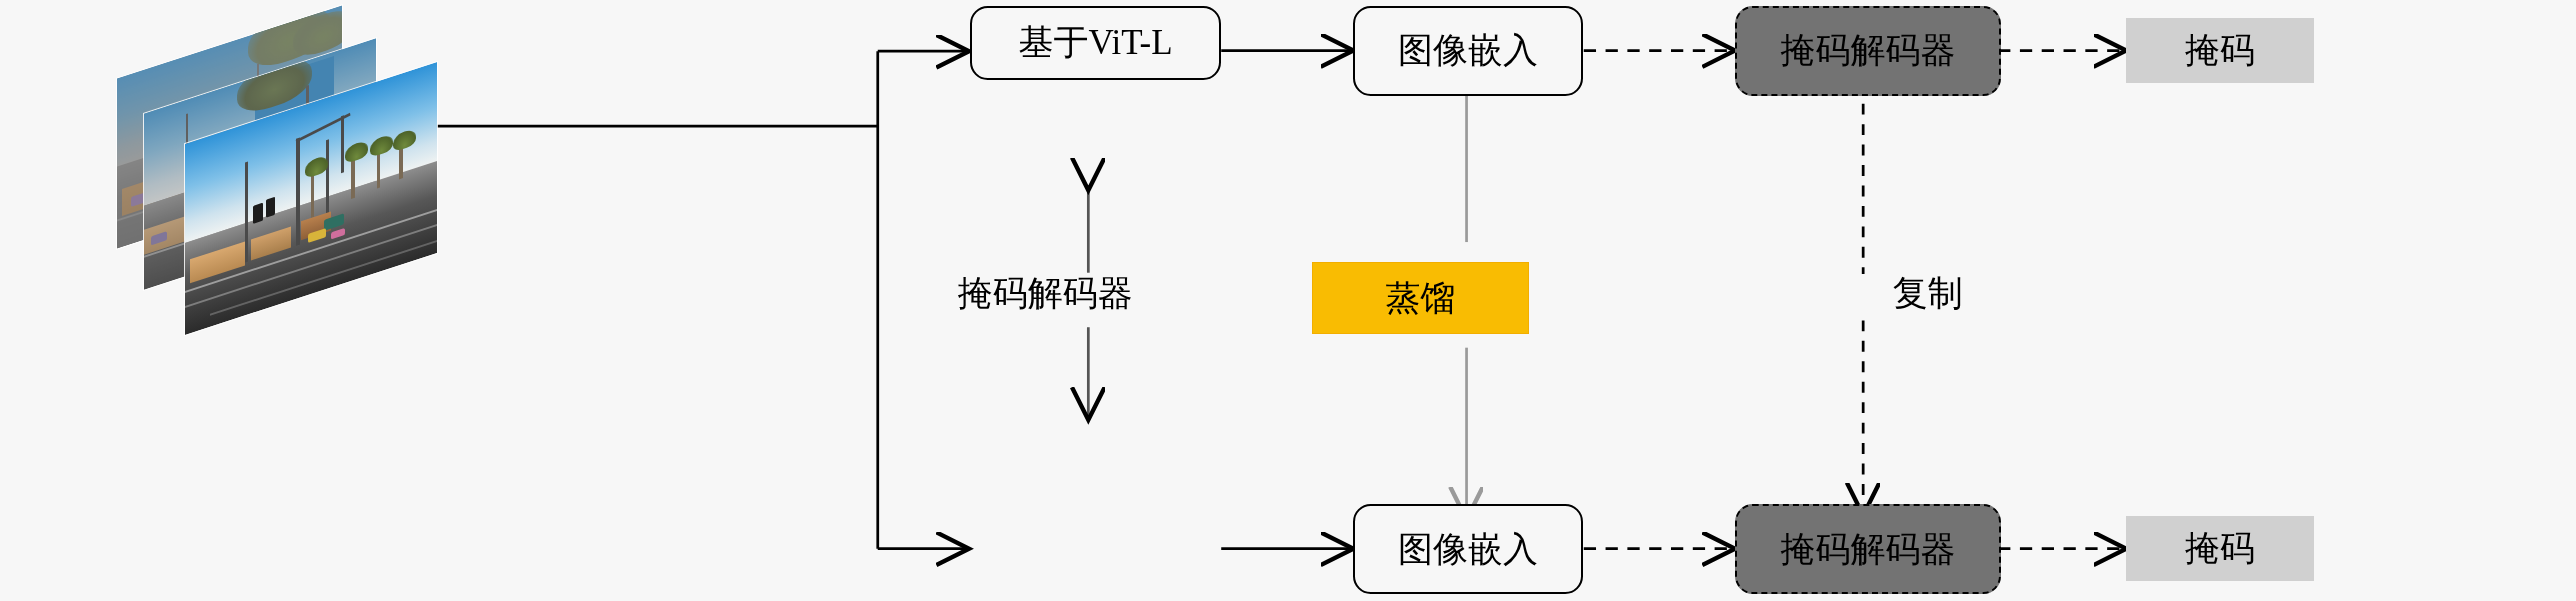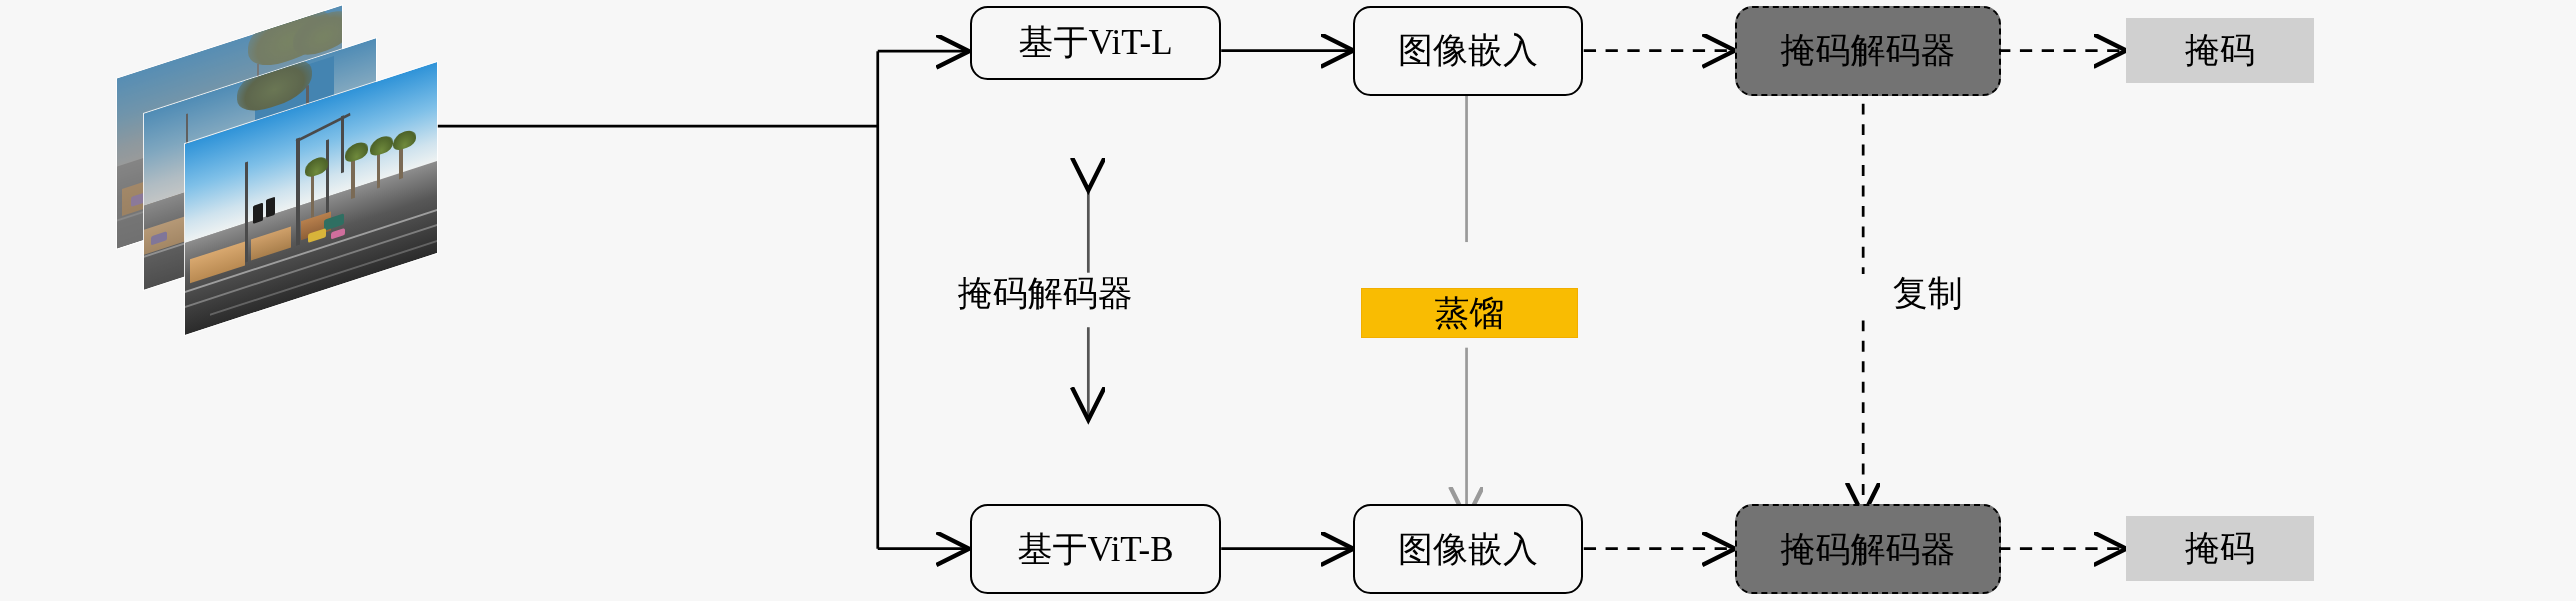--- a/index.html
+++ b/index.html
@@ -275,28 +275,27 @@
   </div>
 
   <div class="node node-solid" style="left:970px; top:5.5px; width:251px; height:74px;">基于ViT-L</div>
 
   <div class="node node-solid" style="left:1353px; top:5.5px; width:230px; height:90px;">图像嵌入</div>
 
   <div class="node node-dashed" style="left:1735px; top:5.5px; width:266px; height:90px;">掩码解码器</div>
 
   <div class="node node-filled" style="left:2126px; top:17.7px; width:188px; height:65px;">掩码</div>
 
-  <div class="node node-solid" style="left:970px; top:504px; width:251px; height:90px;">基于ViT-B</div>
 
   <div class="node node-solid" style="left:1353px; top:504px; width:230px; height:90px;">图像嵌入</div>
 
   <div class="node node-dashed" style="left:1735px; top:504px; width:266px; height:90px;">掩码解码器</div>
 
   <div class="node node-filled" style="left:2126px; top:516px; width:188px; height:65px;">掩码</div>
 
-  <div class="node node-accent" style="left:1361px; top:262px; width:217px; height:50px;margin-top:26px;">蒸馏</div>
+  <div class="node node-accent" style="left:1312px; top:262px; width:217px; height:72px;">蒸馏</div>
 
   <div class="edge-label" style="left:951px; top:276px;">掩码解码器</div>
 
   <div class="edge-label" style="left:1886px; top:276px;">复制</div>
 
 </div>
 
 
 </body></html>

